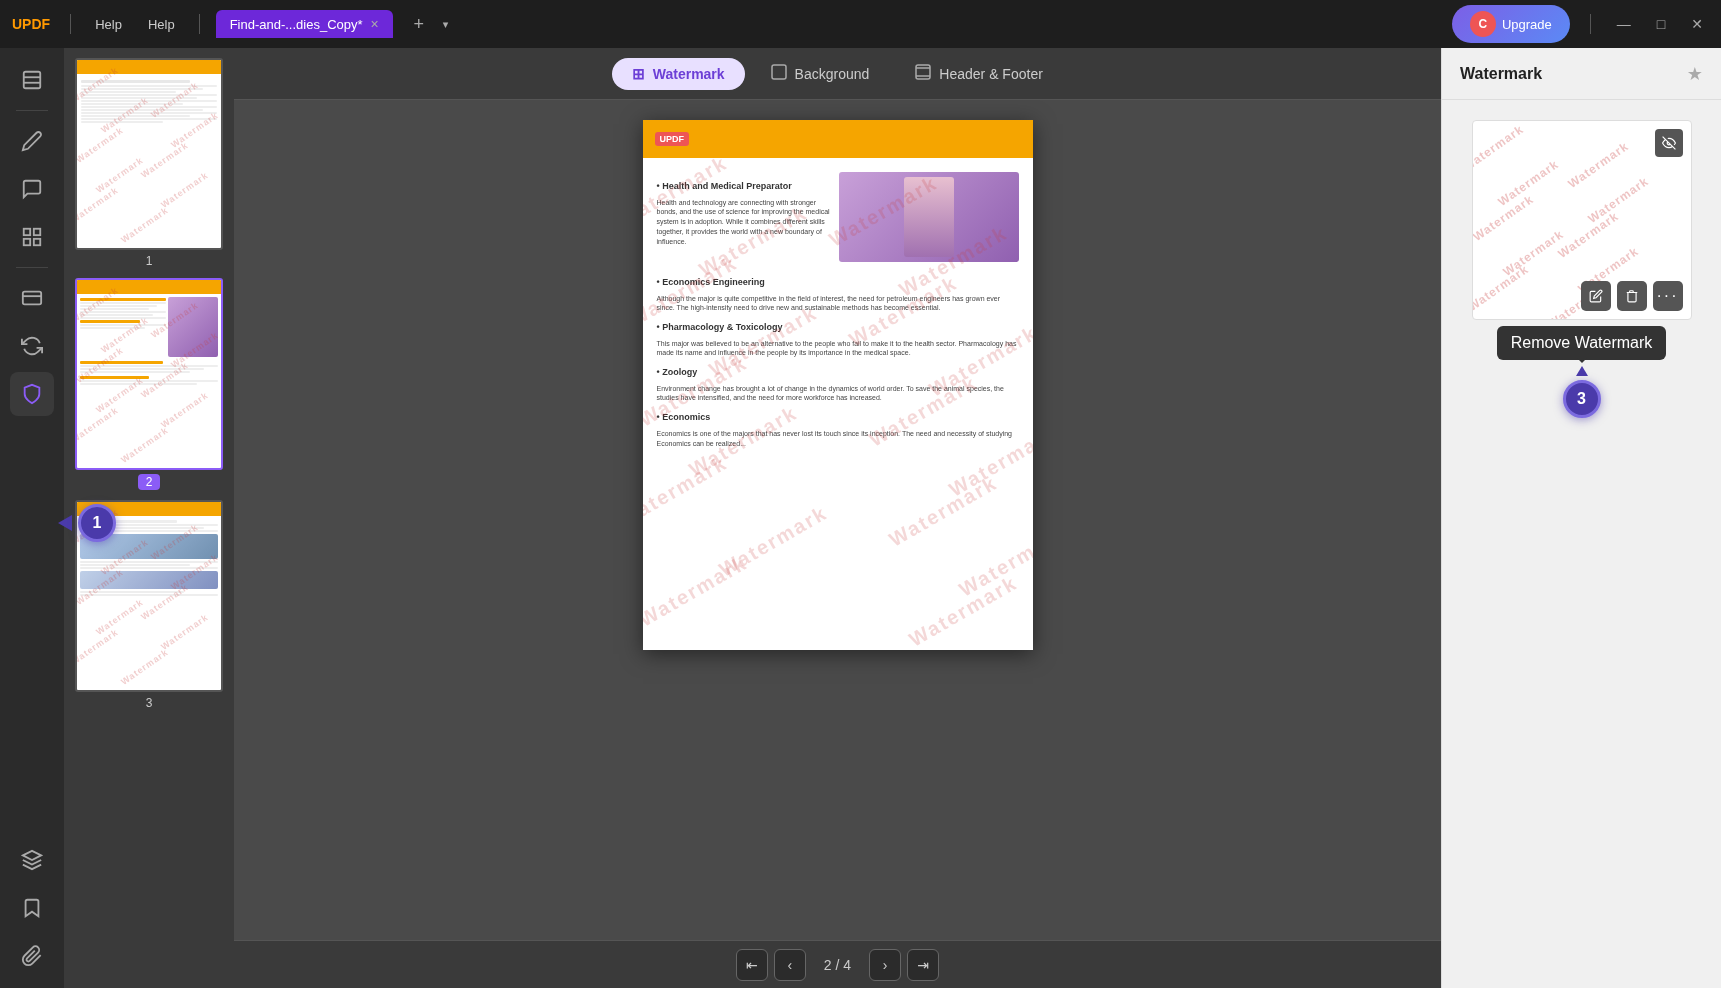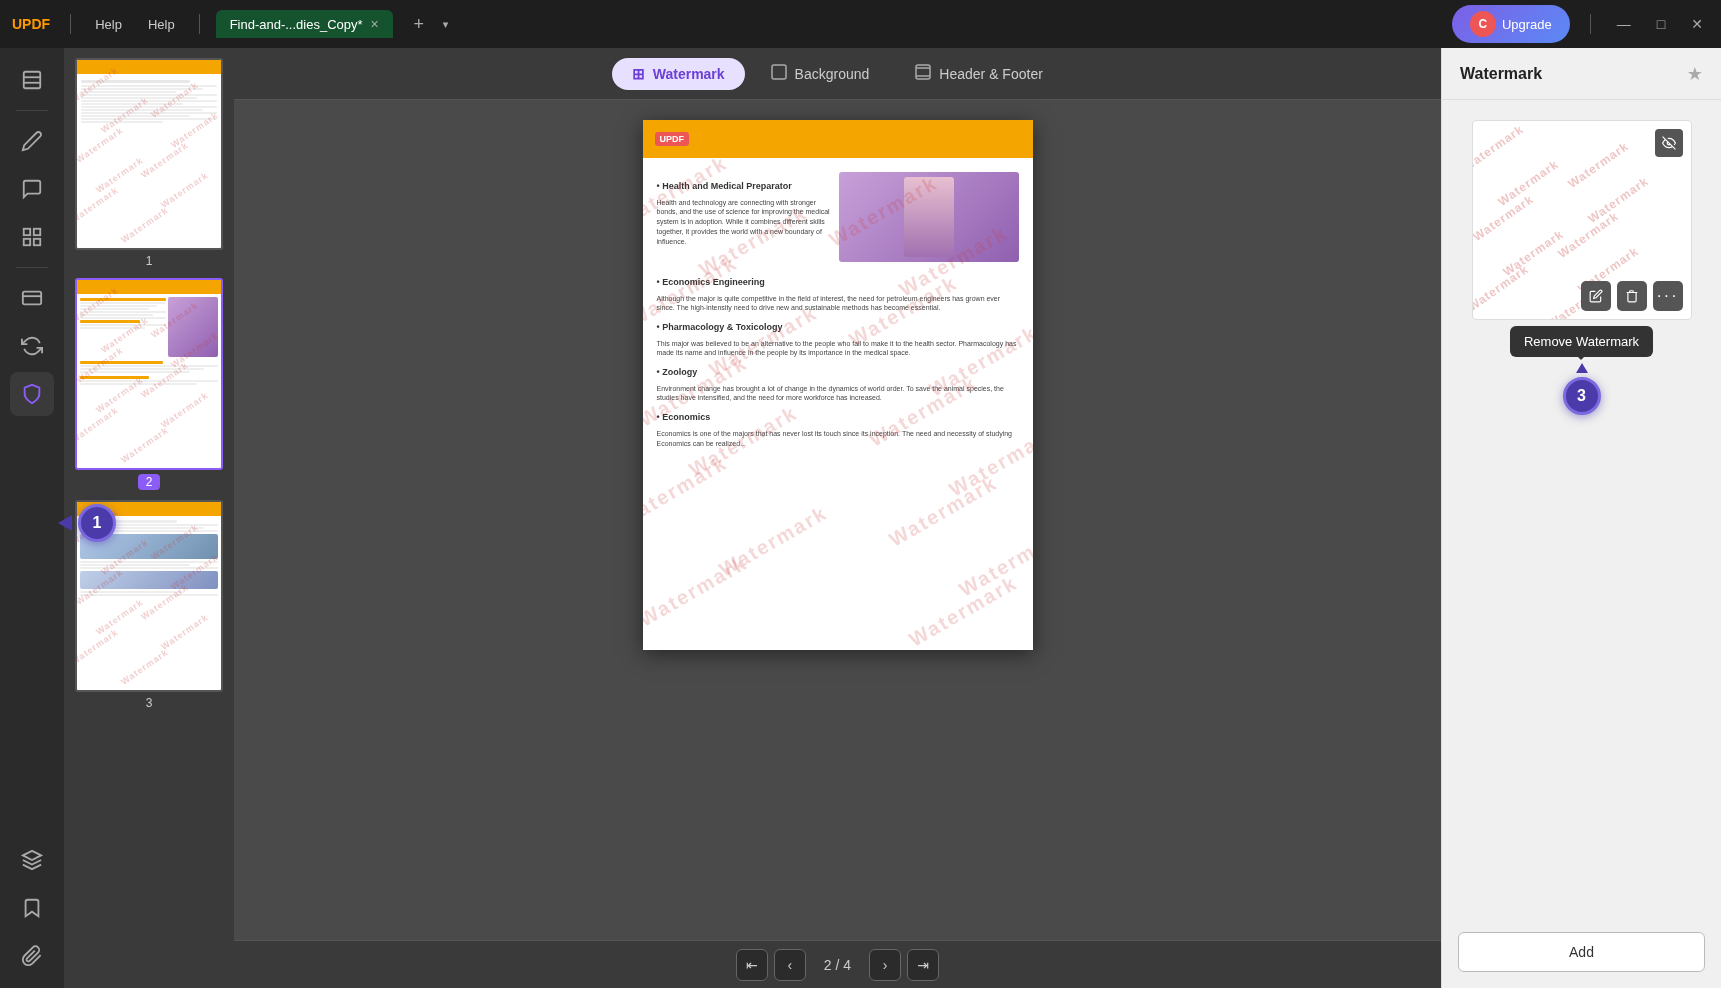--- a/index.html
+++ b/index.html
@@ -19,21 +19,21 @@
     }
     .titlebar-logo {
       color: #f90;
       font-weight: bold;
       font-size: 14px;
       margin-right: 4px;
     }
     .titlebar-sep { width: 1px; height: 20px; background: #555; margin: 0 6px; }
     .titlebar-menu { color: #ccc; cursor: pointer; padding: 4px 8px; border-radius: 4px; }
     .tab-active {
-      background: #14532d;
+      background: #6d28d9;
       border-radius: 6px 6px 0 0;
       padding: 6px 14px;
       color: #fff;
       display: flex;
       align-items: center;
       gap: 8px;
       font-size: 13px;
     }
     .tab-close { color: #aaa; cursor: pointer; font-size: 14px; }
     .tab-add { width: 24px; height: 24px; border-radius: 50%; display: flex; align-items: center; justify-content: center; color: #aaa; cursor: pointer; font-size: 18px; margin-left: 4px; }
@@ -359,21 +359,21 @@
       color: #fff;
       font-size: 14px;
     }
 
     
     .remove-wm-tooltip {
       background: #333;
       color: white;
       padding: 8px 14px;
       border-radius: 6px;
-      font-size: 13px;
+      font-size: 16px;
       position: relative;
       margin-top: -4px;
       text-align: center;
     }
     .remove-wm-tooltip::after {
       content: '';
       position: absolute;
       bottom: -8px;
       left: 50%;
       transform: translateX(-50%);
@@ -839,16 +839,15 @@
 
         <div class="step3-wrapper">
           <div class="arrow-up-sm"></div>
           <div class="step-circle" style="margin-top:4px;">
             <span>3</span>
           </div>
         </div>
       </div>
     </div>
 
-    <button class="add-btn">Add</button>
   </div>
 
 </div>
 
 </body></html>

